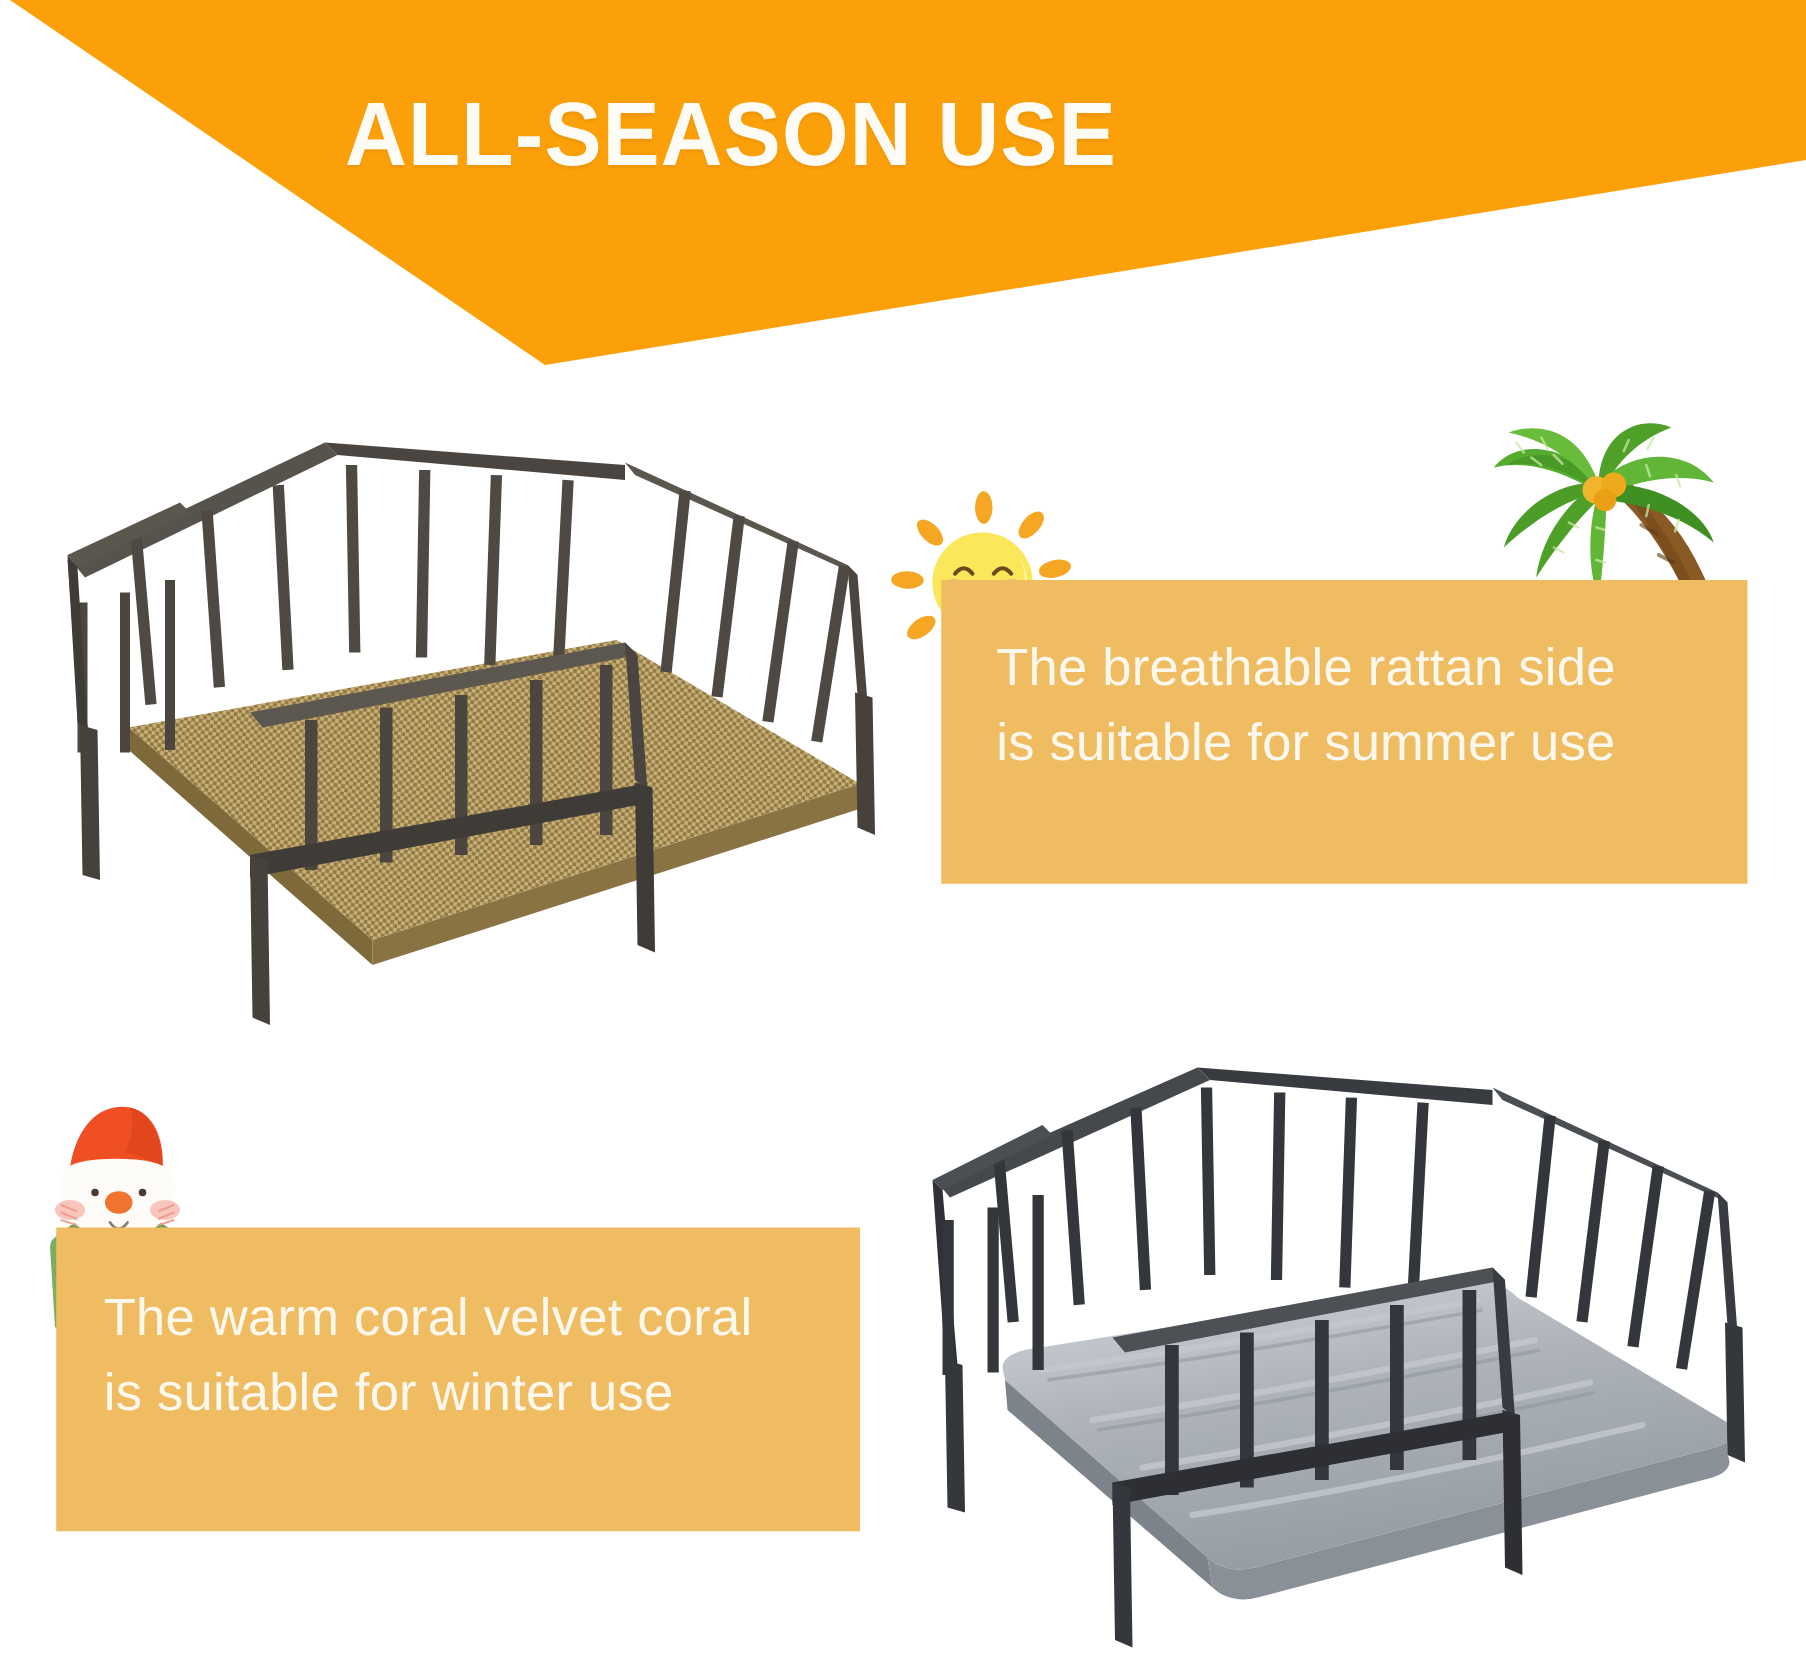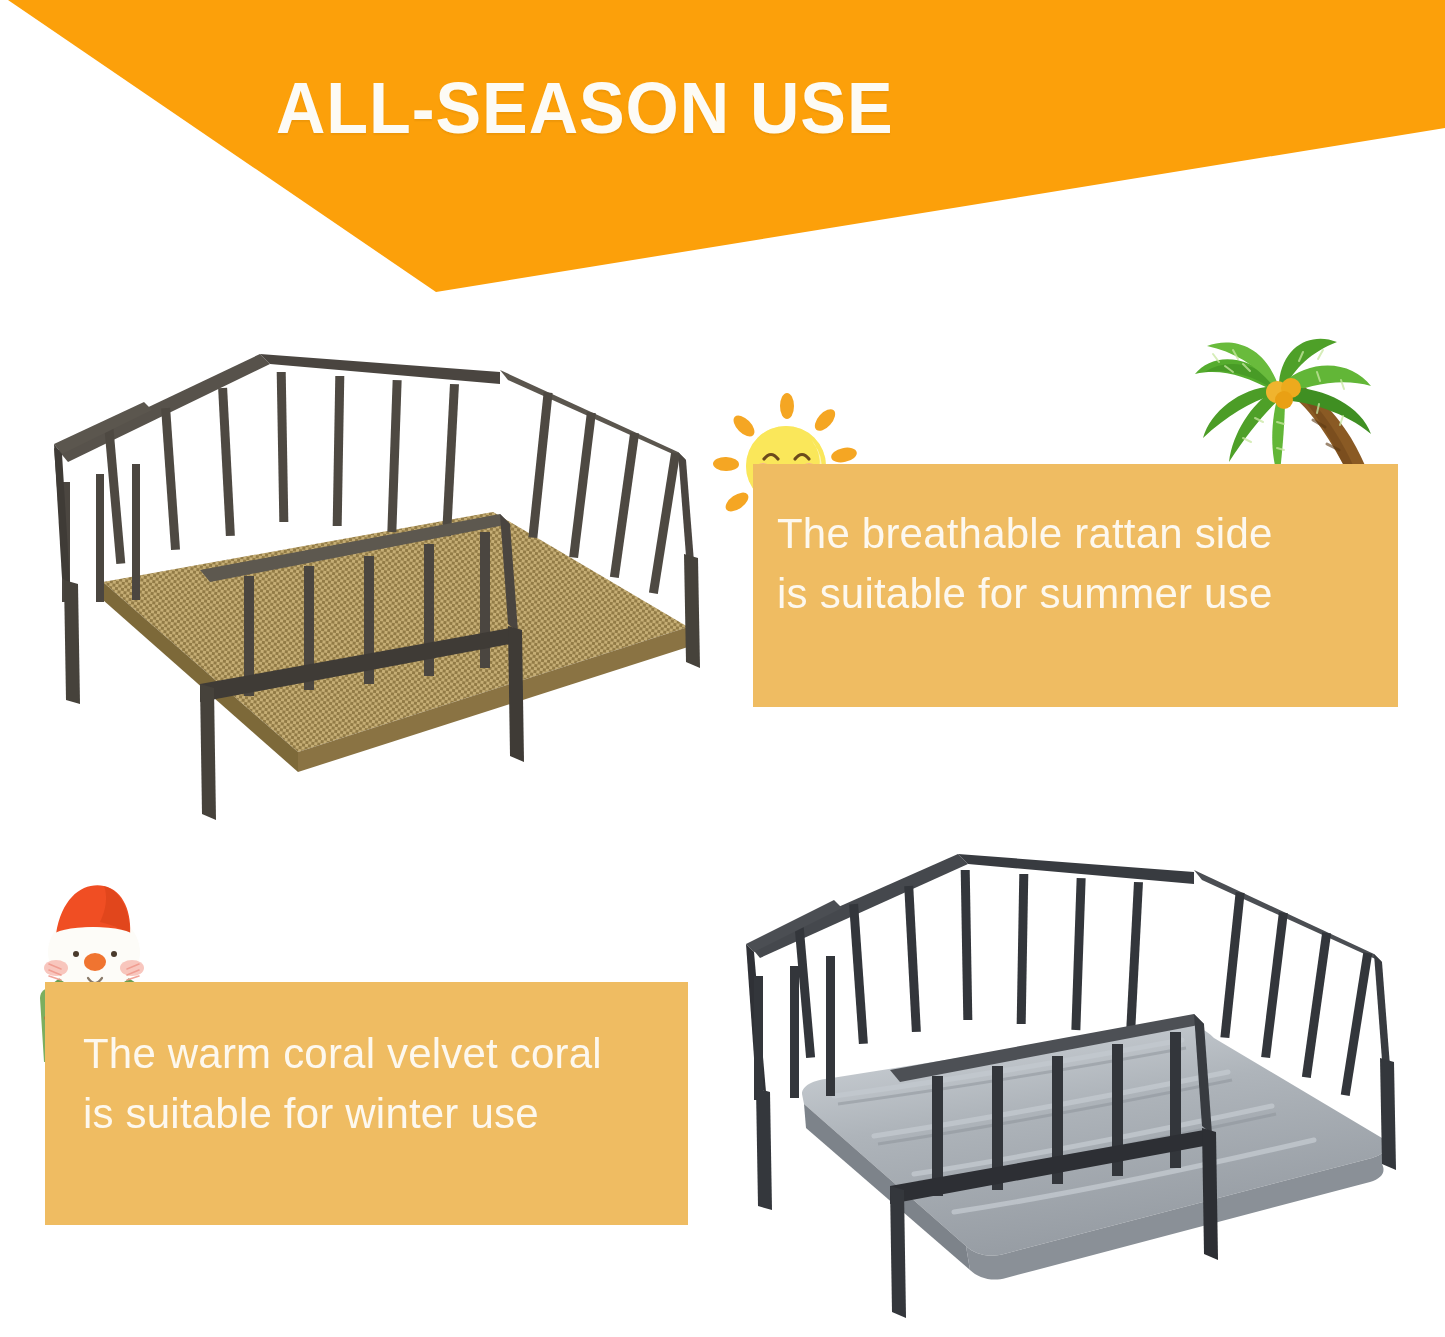--- a/index.html
+++ b/index.html
@@ -55,21 +55,21 @@
     font-size: 42px;
     line-height: 1.42;
     font-weight: 400;
     letter-spacing: 0.2px;
     white-space: pre-line;
   }
   #caption-summer {
     left: 753px; top: 464px;
     width: 645px; height: 243px;
   }
-  #caption-summer .caption-text { padding: 0 0 44px 24px; text-align: center; }
+  #caption-summer .caption-text { padding: 0 0 44px 44px; }
   #caption-winter {
     left: 45px; top: 982px;
     width: 643px; height: 243px;
   }
   #caption-winter .caption-text { padding: 0 0 40px 38px; }
 
   
   .photo {
     position: absolute;
   }

